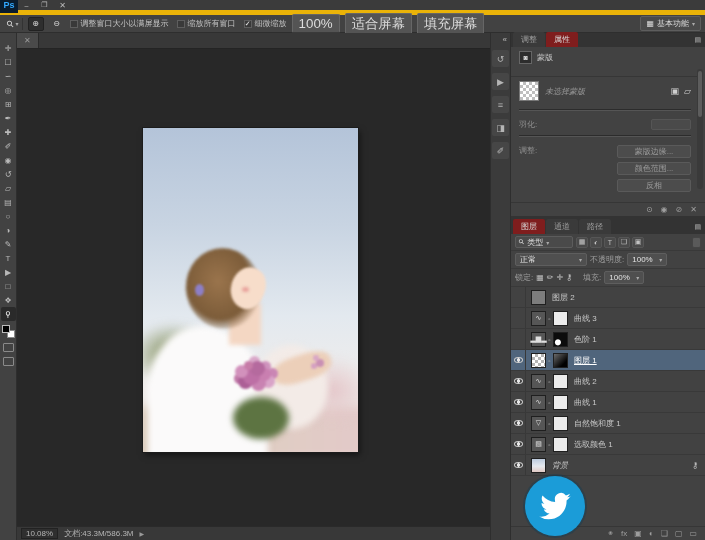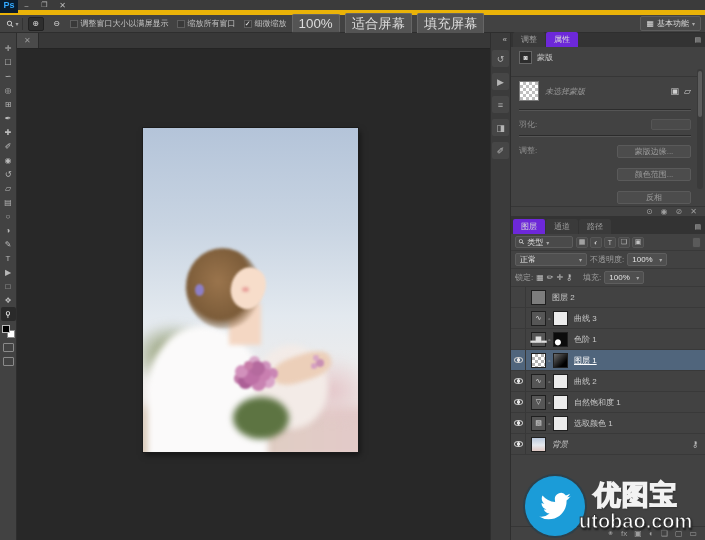--- a/index.html
+++ b/index.html
@@ -67,38 +67,38 @@
 
   
   .dockstrip{width:21px;background:#3b3b3b;border-left:1px solid #2e2e2e;border-right:1px solid #2e2e2e;display:flex;flex-direction:column;align-items:center;padding-top:2px;}
   .dock-expand{color:#bbb;font-size:8px;align-self:flex-end;margin-right:3px;}
   .dock-icon{width:17px;height:17px;margin-top:6px;display:flex;align-items:center;justify-content:center;color:#b5b5b5;font-size:9px;background:#464646;border-radius:2px;}
 
   
   .rightcol{width:194px;background:#424242;display:flex;flex-direction:column;}
   .ptabs{height:14px;background:#333;display:flex;align-items:flex-end;gap:1px;padding-left:2px;position:relative;}
   .ptab{padding:2px 8px;background:#3a3a3a;color:#9e9e9e;border-radius:2px 2px 0 0;font-family:Liberation Serif, serif;}
-  .ptab.active{background:#6d28d9;color:#d8d8d8;}
+  .ptab.active{background:#7f1d1d;color:#d8d8d8;}
   .pmenu{position:absolute;right:4px;top:3px;color:#aaa;font-size:7px;}
 
   
   .props{height:187px;border-bottom:4px solid #333;display:flex;flex-direction:column;position:relative;}
   .props-body{flex:1;padding:4px 14px 2px 8px;position:relative;}
   .prop-head{display:flex;align-items:center;gap:5px;margin-bottom:12px;}
   .mask-badge{width:13px;height:13px;background:#2d2d2d;border:1px solid #666;display:flex;align-items:center;justify-content:center;color:#ddd;font-size:7px;}
   .prop-divider{height:1px;background:#363636;margin:2px -8px 4px -8px;}
   .maskrow{display:flex;align-items:center;gap:6px;margin:4px 0 8px 0;}
   .maskthumb{width:20px;height:20px;border:1px solid #777;background:#fff;background-image:linear-gradient(45deg,#bfbfbf 25%,transparent 25%,transparent 75%,#bfbfbf 75%),linear-gradient(45deg,#bfbfbf 25%,transparent 25%,transparent 75%,#bfbfbf 75%);background-size:6px 6px;background-position:0 0,3px 3px;}
   .maskstate{font-style:italic;color:#9a9a9a;flex:1;}
   .maskbtns{display:flex;gap:5px;color:#cfcfcf;font-size:9px;}
   .sliderrow{display:flex;align-items:center;justify-content:space-between;color:#8e8e8e;margin-top:5px;}
   .valbox{width:40px;height:11px;background:#4a4a4a;border:1px solid #555;border-radius:2px;}
   .slidertrack{height:2px;background:#2c2c2c;border-bottom:1px solid #555;margin:5px 0 8px 0;}
   .refinerow{display:flex;margin-top:2px;color:#8e8e8e;}
-  .refinebtns{margin-left:auto;display:flex;flex-direction:column;gap:10px;}
+  .refinebtns{margin-left:auto;display:flex;flex-direction:column;gap:4px;}
   .refbtn{width:74px;height:13px;background:#4c4c4c;border:1px solid #5a5a5a;border-radius:2px;color:#9a9a9a;display:flex;align-items:center;justify-content:center;}
   .props-foot{height:14px;border-top:1px solid #363636;display:flex;align-items:center;justify-content:flex-end;gap:8px;padding:0 8px;color:#9e9e9e;font-size:8px;}
   .pscroll{position:absolute;right:2px;top:22px;width:6px;height:120px;background:#3a3a3a;border-radius:3px;}
   .pscroll::after{content:"";position:absolute;left:1px;top:2px;width:4px;height:46px;background:#5d5d5d;border-radius:2px;}
 
   
   .layers{flex:1;display:flex;flex-direction:column;min-height:0;}
   .lp-row{display:flex;align-items:center;gap:3px;padding:2px 4px;border-bottom:1px solid #393939;}
   .filterbox{display:flex;align-items:center;gap:3px;background:#4a4a4a;border:1px solid #5c5c5c;border-radius:2px;padding:0 3px;height:12px;width:58px;color:#ddd;}
   .ficon{width:12px;height:11px;display:flex;align-items:center;justify-content:center;background:#4a4a4a;border:1px solid #565656;border-radius:2px;color:#c2c2c2;font-size:7px;}
@@ -228,20 +228,25 @@
           <div class="ph-hair"></div>
           <div class="ph-hflower"></div>
           <div class="ph-face"></div>
           <div class="ph-blush"></div>
           <div class="ph-arm"></div>
           <div class="ph-greens"></div>
           <div class="ph-bouq"></div>
           <div class="ph-handfl"></div>
         </div>
       </div>
+      <div class="statusbar">
+        <span class="zoombox">10.08%</span>
+        <span>文档:43.3M/586.3M</span>
+        <span class="statarrow">▶</span>
+      </div>
     </div>
 
     <div class="dockstrip">
       <span class="dock-expand">«</span>
       <span id="dockicons">
           <span class="dock-icon">↺</span>
           <span class="dock-icon">▶</span>
           <span class="dock-icon">≡</span>
           <span class="dock-icon">◨</span>
           <span class="dock-icon">✐</span>
@@ -380,20 +385,29 @@
               </span>
               <span class="lthumb t-adj">∿</span>
               <span class="linkdot">∘</span>
               <span class="lmask m-white"></span>
               <span class="lname">曲线 2</span>
             </div>
             <div class="lrow">
               <span class="eyewell">
                 <span class="eye"></span>
               </span>
+              <span class="lthumb t-adj">∿</span>
+              <span class="linkdot">∘</span>
+              <span class="lmask m-white"></span>
+              <span class="lname">曲线 1</span>
+            </div>
+            <div class="lrow">
+              <span class="eyewell">
+                <span class="eye"></span>
+              </span>
               <span class="lthumb t-adj">▽</span>
               <span class="linkdot">∘</span>
               <span class="lmask m-white"></span>
               <span class="lname">自然饱和度 1</span>
             </div>
             <div class="lrow">
               <span class="eyewell">
                 <span class="eye"></span>
               </span>
               <span class="lthumb t-adj">▧</span>
@@ -423,19 +437,15 @@
       </div>
     </div>
   </div>
 
   <div class="watermark">
     <div class="wm-circle">
       <svg width="38" height="38" viewBox="0 0 24 24">
         <path fill="#ffffff" d="M22 5.8c-.7.3-1.5.6-2.3.7.8-.5 1.4-1.3 1.7-2.2-.8.5-1.6.8-2.5 1A3.9 3.9 0 0 0 12 8.5c0 .3 0 .6.1.9-3.2-.2-6.1-1.7-8-4.1-.3.6-.5 1.3-.5 2 0 1.4.7 2.6 1.7 3.3-.6 0-1.2-.2-1.8-.5v.1c0 1.9 1.4 3.5 3.1 3.9-.3.1-.7.1-1 .1-.2 0-.5 0-.7-.1.5 1.6 2 2.7 3.7 2.7A7.9 7.9 0 0 1 2 18.6a11.2 11.2 0 0 0 6 1.8c7.3 0 11.3-6 11.3-11.3v-.5c.8-.6 1.5-1.3 2-2.1z"></path>
       </svg>
     </div>
-    <div class="wm-text">
-      <span class="wm-cn">优图宝</span>
-      <span class="wm-en">utobao.com</span>
-    </div>
   </div>
 
 </div>
 
 </body></html>

